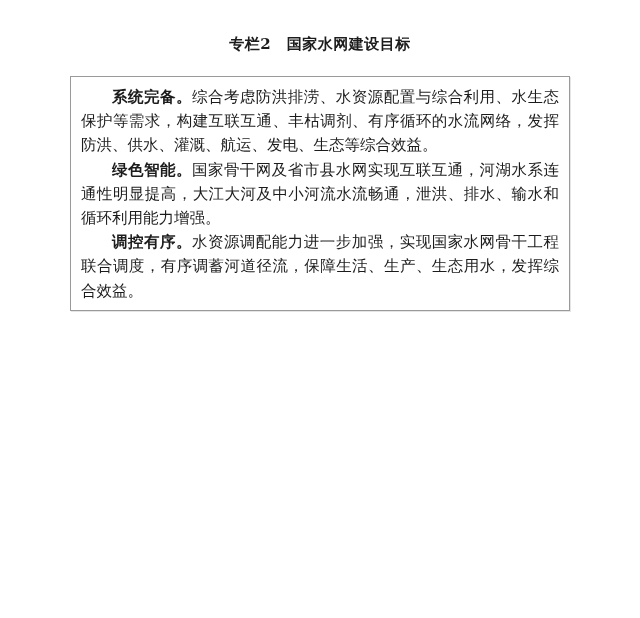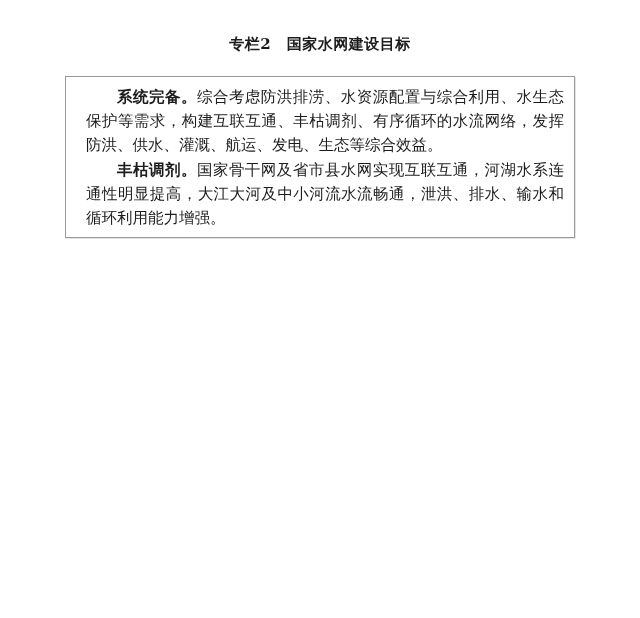--- a/index.html
+++ b/index.html
@@ -22,21 +22,21 @@
     line-height: 20px;
     font-weight: bold;
     letter-spacing: 0.5px;
   }
   .panel {
     box-sizing: content-box;
     width: 478px;
     margin: 22px auto 0 auto;
     border: 1px solid #9a9a9a;
     box-shadow: 1px 1px 0 rgba(0,0,0,0.10);
-    padding: 8px 10px 7px 20px;
+    padding: 8px 10px 7px 10px;
     background: #ffffff;
   }
   .para {
     margin: 0;
     font-size: 15.5px;
     line-height: 24.2px;
     text-indent: 2em;
     text-align: justify;
     text-justify: inter-ideograph;
     word-break: break-all;
@@ -50,16 +50,17 @@
 
 <h1 class="doc-title">专栏2　国家水网建设目标</h1>
 
 <div class="panel">
 
   <p class="para"><strong class="lead">系统完备。</strong><span>综合考虑防洪排涝、水资源配置与综合利用、水生态保护等需求，构建互联互通、丰枯调剂、有序循环的水流网络，发挥防洪、供水、灌溉、航运、发电、生态等综合效益。</span></p>
 
 
 
 
-  <p class="para"><strong class="lead">丰枯调剂。</strong><span>国家骨干网及省市县水网实现互联互通，河湖水系连通性明显提高，大江大河及中小河流水流畅通，泄洪、排水、输水和循环利用能力增强。</span></p>
+  <p class="para"><strong class="lead">绿色智能。</strong><span>国家骨干网及省市县水网实现互联互通，河湖水系连通性明显提高，大江大河及中小河流水流畅通，泄洪、排水、输水和循环利用能力增强。</span></p>
 
+  <p class="para"><strong class="lead">调控有序。</strong><span>水资源调配能力进一步加强，实现国家水网骨干工程联合调度，有序调蓄河道径流，保障生活、生产、生态用水，发挥综合效益。</span></p>
 
 </div>
 
 </body></html>

